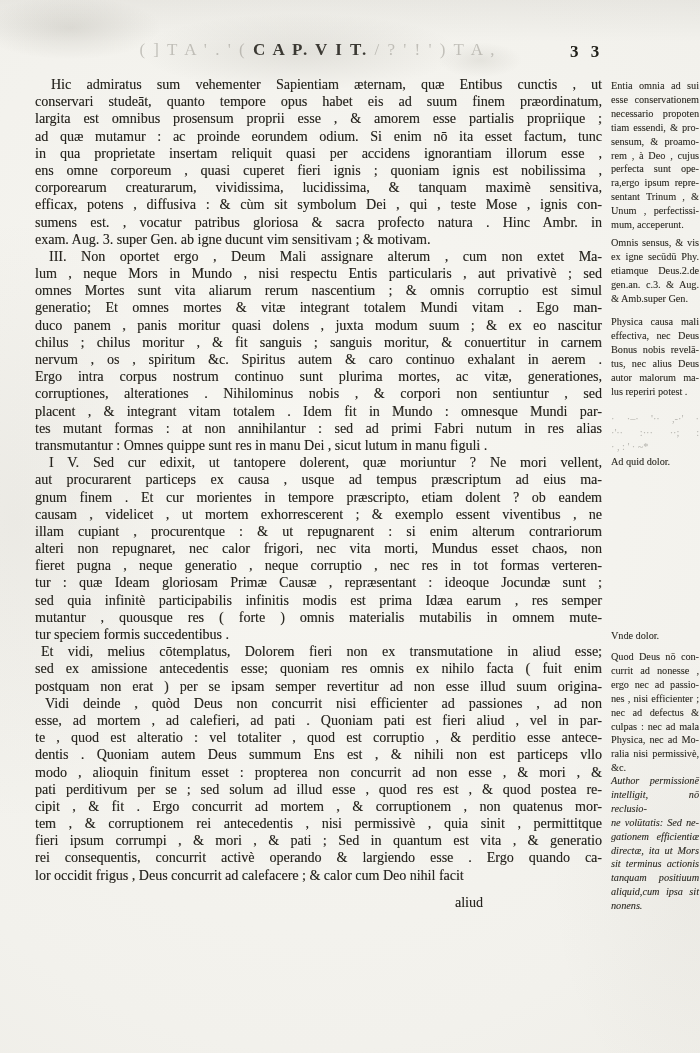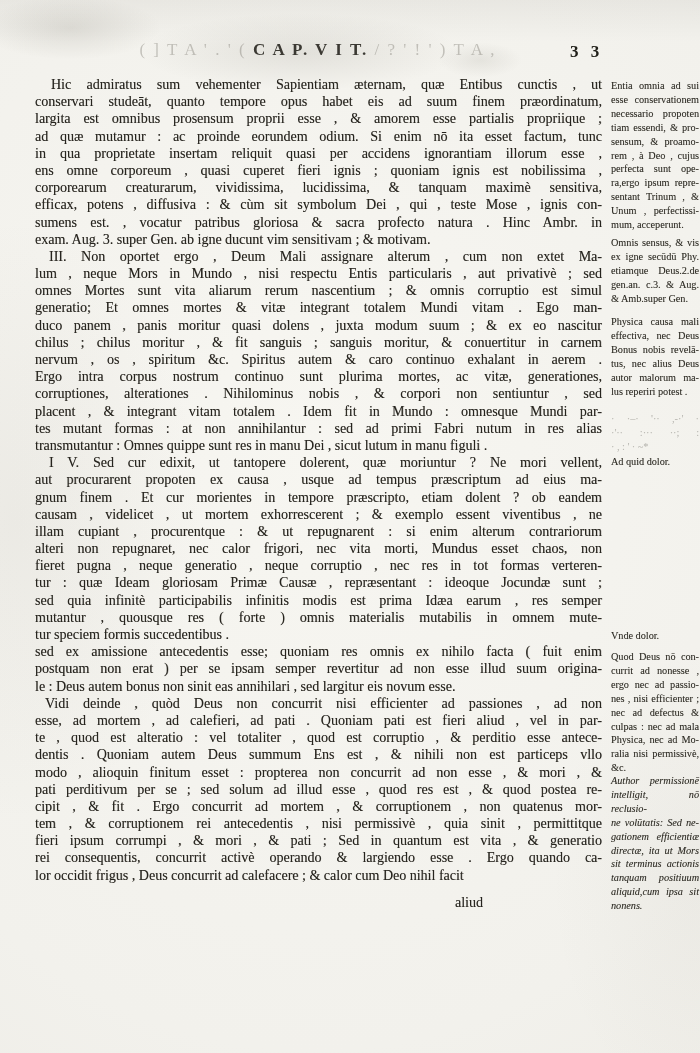--- a/index.html
+++ b/index.html
@@ -91,33 +91,33 @@
       <div class="line">generatio; Et omnes mortes &amp; vitæ integrant totalem Mundi vitam .  Ego man-</div>
       <div class="line">duco panem , panis moritur quasi dolens , juxta modum suum ; &amp; ex eo nascitur</div>
       <div class="line">chilus ;  chilus moritur ,  &amp; fit sanguis ; sanguis moritur, &amp; conuertitur in carnem</div>
       <div class="line">nervum , os , spiritum &amp;c.  Spiritus autem &amp; caro continuo exhalant in aerem .</div>
       <div class="line">Ergo intra corpus nostrum continuo sunt plurima mortes, ac vitæ, generationes,</div>
       <div class="line">corruptiones, alterationes .  Nihilominus nobis , &amp; corpori non sentiuntur , sed</div>
       <div class="line">placent , &amp; integrant vitam totalem .  Idem fit in Mundo : omnesque Mundi par-</div>
       <div class="line">tes mutant formas :  at non annihilantur :  sed ad primi Fabri nutum in res alias</div>
       <div class="line last">transmutantur :  Omnes quippe sunt res in manu Dei , sicut lutum in manu figuli .</div>
       <div class="line" style="text-indent: 14px;">I V.   Sed cur edixit, ut tantopere dolerent, quæ moriuntur ? Ne mori vellent,</div>
-      <div class="line">aut procurarent propoten ex causa ,  usque ad tempus præscriptum ad eius ma-</div>
+      <div class="line">aut procurarent particeps ex causa ,  usque ad tempus præscriptum ad eius ma-</div>
       <div class="line">gnum finem . Et cur morientes in tempore præscripto, etiam dolent ? ob eandem</div>
       <div class="line">causam , videlicet , ut mortem exhorrescerent ; &amp; exemplo essent viventibus , ne</div>
       <div class="line">illam cupiant ,  procurentque :  &amp; ut repugnarent :  si enim alterum contrariorum</div>
       <div class="line">alteri non repugnaret, nec calor frigori, nec vita morti, Mundus esset chaos, non</div>
       <div class="line">fieret pugna , neque generatio , neque corruptio ,  nec res in tot formas verteren-</div>
       <div class="line">tur :  quæ Ideam gloriosam Primæ Causæ , repræsentant :  ideoque Jocundæ sunt ;</div>
       <div class="line">sed quia  infinitè participabilis infinitis modis  est prima Idæa earum ,  res semper</div>
       <div class="line">mutantur ,  quousque res ( forte )  omnis  materialis mutabilis in omnem mute-</div>
       <div class="line last">tur speciem formis succedentibus .</div>
+      <div class="line" style="text-indent: 6px;">Et vidi, melius cōtemplatus, Dolorem fieri non ex transmutatione in aliud esse;</div>
       <div class="line">sed ex amissione antecedentis esse; quoniam res omnis ex nihilo facta ( fuit enim</div>
       <div class="line">postquam non erat ) per se ipsam semper revertitur ad non esse illud suum origina-</div>
-      <div class="line last">le :  Deus autem bonus non sinit eas annihilari , sed largitur eis novum esse.</div>
       <div class="line" style="text-indent: 10px;">Vidi deinde ,  quòd Deus non concurrit nisi efficienter ad passiones , ad non</div>
       <div class="line">esse, ad mortem , ad calefieri, ad pati .  Quoniam pati est fieri aliud , vel in par-</div>
       <div class="line">te , quod est alteratio :  vel totaliter , quod est corruptio , &amp; perditio esse antece-</div>
       <div class="line">dentis .  Quoniam autem Deus summum Ens est ,  &amp; nihili non est particeps vllo</div>
       <div class="line">modo , alioquin finitum esset : propterea non concurrit ad non esse ,  &amp; mori , &amp;</div>
       <div class="line">pati perditivum per se ; sed solum ad illud esse , quod res est , &amp; quod postea re-</div>
       <div class="line">cipit , &amp; fit .  Ergo concurrit ad mortem , &amp; corruptionem , non quatenus mor-</div>
       <div class="line">tem , &amp; corruptionem rei antecedentis , nisi permissivè , quia sinit , permittitque</div>
       <div class="line">fieri ipsum corrumpi ,  &amp; mori ,  &amp; pati ;  Sed in quantum est vita ,  &amp; generatio</div>
       <div class="line">rei consequentis, concurrit activè operando &amp; largiendo esse .  Ergo quando ca-</div>

